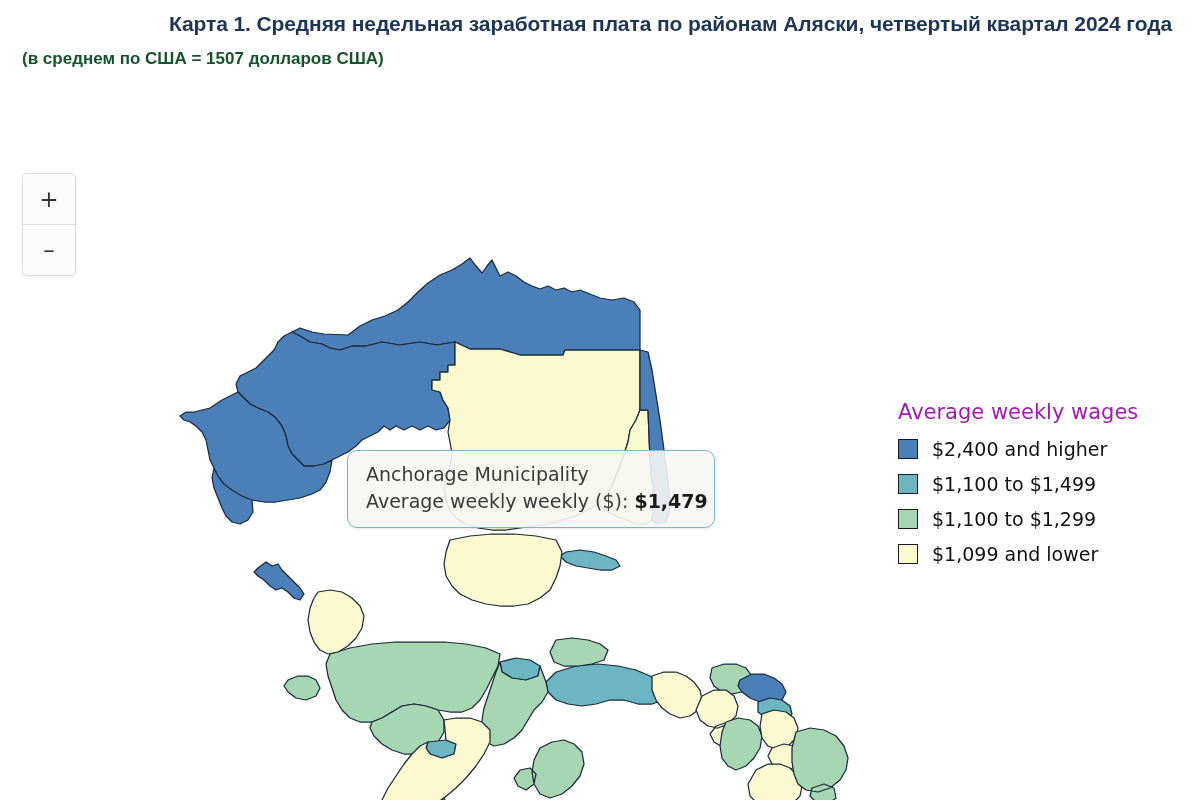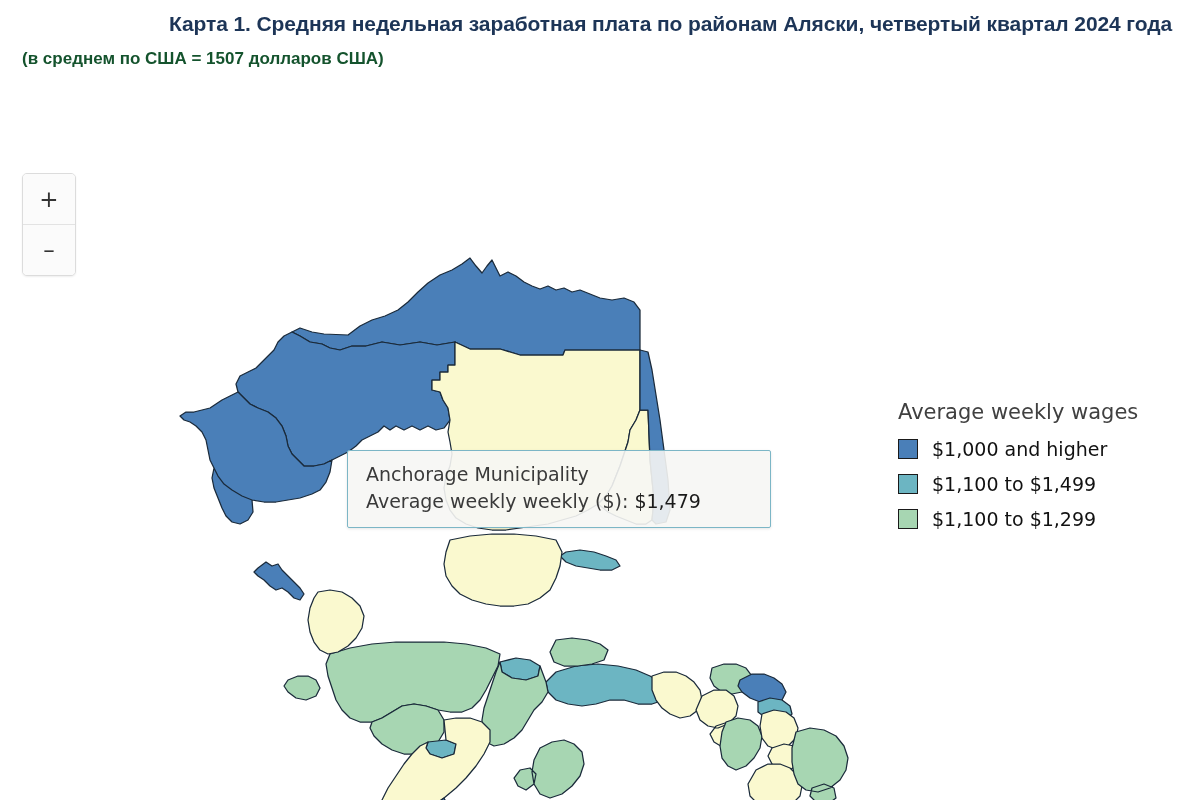--- a/index.html
+++ b/index.html
@@ -84,60 +84,60 @@
     stroke-width: 1.25;
     stroke-linejoin: round;
     vector-effect: non-scaling-stroke;
   }
 
   
   #map-tooltip {
     position: absolute;
     left: 347px;
     top: 450px;
-    width: 424px;
+    width: 368px;
     box-sizing: border-box;
     padding: 11px 16px 13px 18px;
     background: rgba(246,246,244,0.90);
     border: 1.5px solid #7cb6c6;
-    border-radius: 2px;
+    border-radius: 10px;
     box-shadow: 0 1px 3px rgba(0,0,0,0.10);
     z-index: 30;
   }
   #tooltip-region-name {
     font-family: "DejaVu Sans", sans-serif;
     font-size: 19px;
     color: #3a3a3a;
     line-height: 1.35;
   }
   #tooltip-metric-line {
     font-family: "DejaVu Sans", sans-serif;
     font-size: 19px;
     color: #3a3a3a;
     line-height: 1.35;
     margin-top: 1px;
     white-space: nowrap;
   }
   #tooltip-metric-value {
-    font-weight: normal;
+    font-weight: bold;
     color: #1a1a1a;
   }
 
   
   #map-legend {
     position: absolute;
     left: 898px;
     top: 400px;
     width: 290px;
     z-index: 20;
   }
   #legend-title {
     font-family: "DejaVu Sans", sans-serif;
     font-size: 21px;
-    color: #404040;
+    color: #a21caf;
     margin-bottom: 14px;
     white-space: nowrap;
   }
   .legend-item {
     display: flex;
     align-items: center;
     margin-bottom: 13px;
     height: 22px;
   }
   .legend-swatch {
@@ -258,24 +258,28 @@
     <span>Average weekly weekly ($):</span>
     <span id="tooltip-metric-value">$1,479</span>
   </div>
 </div>
 
 <div id="map-legend">
   <div id="legend-title">Average weekly wages</div>
   <div id="legend-items">
       <div class="legend-item">
         <span class="legend-swatch" style="background: rgb(74, 127, 184);"></span>
-        <span class="legend-label">$1,000 and higher</span>
+        <span class="legend-label">$2,400 and higher</span>
       </div>
       <div class="legend-item">
         <span class="legend-swatch" style="background: rgb(108, 181, 194);"></span>
         <span class="legend-label">$1,100 to $1,499</span>
       </div>
       <div class="legend-item">
         <span class="legend-swatch" style="background: rgb(167, 214, 178);"></span>
         <span class="legend-label">$1,100 to $1,299</span>
       </div>
+      <div class="legend-item">
+        <span class="legend-swatch" style="background: rgb(250, 249, 207);"></span>
+        <span class="legend-label">$1,099 and lower</span>
+      </div>
     </div>
 </div>
 
 </body></html>

